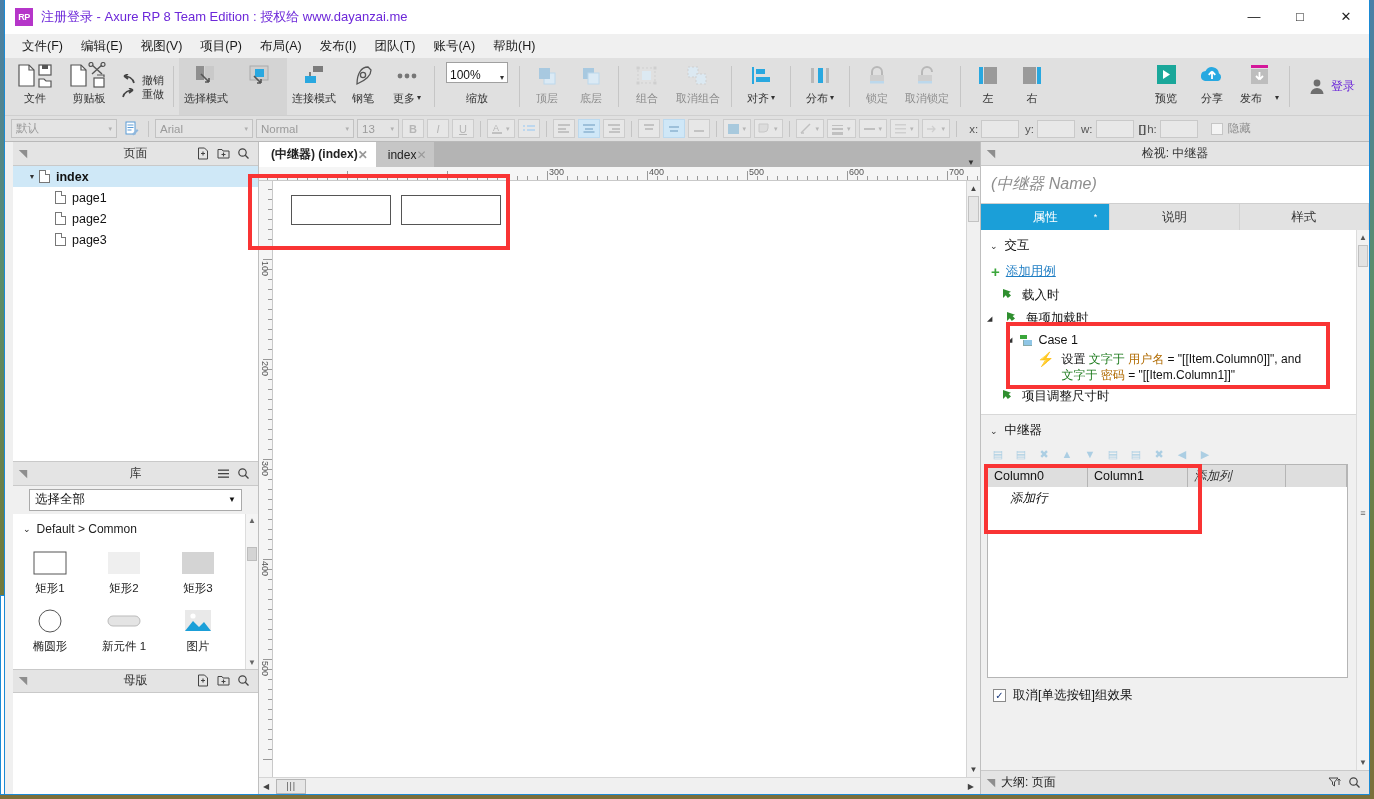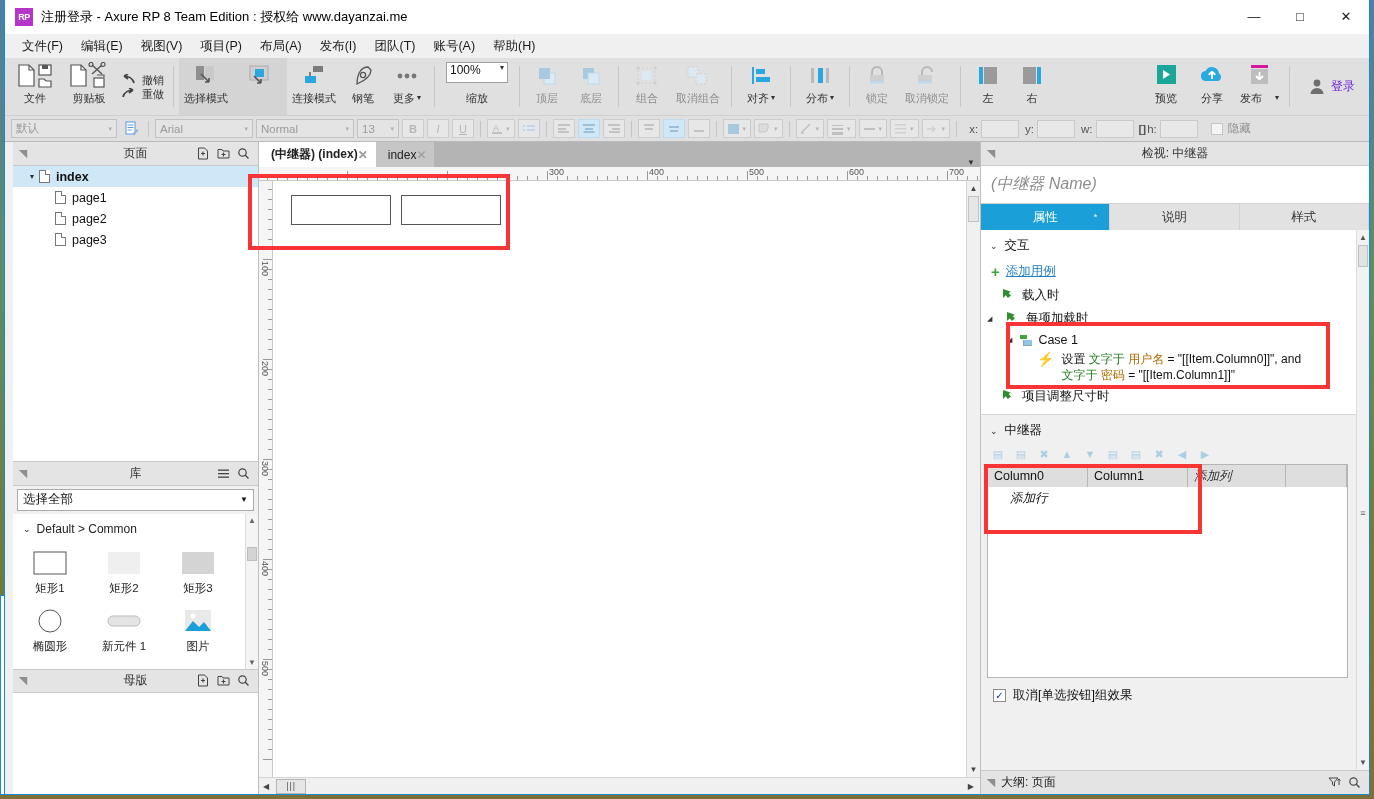--- a/index.html
+++ b/index.html
@@ -25,21 +25,21 @@
   .titlebar {
     height:34px; background:#ffffff; display:flex; align-items:center;
     border-bottom:1px solid #ffffff; flex:none;
   }
   .app-icon {
     width:18px; height:18px; margin-left:10px; margin-right:8px;
     background:#b535c9; color:#fff; font-size:9px; font-weight:bold;
     display:flex; align-items:center; justify-content:center;
     letter-spacing:-0.5px;
   }
-  .title-text { font-size:13px; color:#000000; }
+  .title-text { font-size:13px; color:#6d28d9; }
   .win-btns { margin-left:auto; display:flex; height:34px; }
   .win-btn {
     width:46px; height:34px; display:flex; align-items:center; justify-content:center;
     font-size:13px; color:#222;
   }
   
   .menubar {
     height:24px; background:#f0f0f0; display:flex; align-items:center;
     padding-left:8px; flex:none; font-size:12.5px;
   }
@@ -58,21 +58,21 @@
   .tb-label { font-size:11px; color:#333; line-height:12px; white-space:nowrap; }
   .tb-label.dim { color:#8c8c8c; }
   .tb-stack { display:flex; flex-direction:column; justify-content:center; gap:2px; }
   .tb-item.selected { background:#d4d4d4; }
   .zoom-box {
     display:flex; flex-direction:column; align-items:center; justify-content:flex-start;
     padding:4px 6px 2px 6px;
   }
   .zoom-combo {
     width:62px; height:21px; background:#fff; border:1px solid #a0a0a0;
-    display:flex; align-items:flex-start; padding:0 3px; font-size:12px; color:#111;
+    display:flex; align-items:flex-end; padding:0 3px; font-size:12px; color:#111;
   }
   .zoom-combo .caret { margin-left:auto; font-size:8px; color:#333; }
   .spacer-flex { flex:1; }
   .login-item { display:flex; align-items:center; gap:6px; padding:0 14px; }
   .login-text { font-size:12px; color:#6d28d9; }
   
   .fmtbar {
     height:26px; background:#e0e0e0; display:flex; align-items:center;
     flex:none; border-bottom:1px solid #b9b9b9; padding-left:6px; gap:3px;
   }
@@ -119,21 +119,21 @@
   .pages-tree { background:#fff; flex:none; height:193px; overflow:hidden; }
   .tree-row { height:21px; display:flex; align-items:center; font-size:12.5px; color:#111; }
   .tree-row.sel { background:#cfe8f7; }
   .tw-arrow { width:14px; text-align:center; font-size:7px; color:#333; }
   .pg-icon { width:11px; height:13px; border:1px solid #777; background:#fff; position:relative; margin-right:6px;}
   .pg-icon:after { content:""; position:absolute; right:-1px; top:-1px; width:4px; height:4px;
       background:#fff; border-left:1px solid #777; border-bottom:1px solid #777; }
   
   .libpanel { flex:none; display:flex; flex-direction:column; border-top:1px solid #c9c9c9;}
   .lib-select {
-    height:22px; margin:3px 4px; background:#fff; border:1px solid #aaa;
+    height:22px; margin:3px 16px; background:#fff; border:1px solid #aaa;
     display:flex; align-items:center; padding:0 5px; font-size:12.5px; color:#111;
   }
   .lib-select .caret { margin-left:auto; font-size:8px; }
   .lib-body { background:#fff; height:155px; display:flex; }
   .lib-inner { flex:1; padding:6px 0 0 0; overflow:hidden; }
   .lib-group { display:flex; align-items:center; gap:6px; padding:2px 0 8px 10px;
      font-size:12px; color:#222; }
   .lib-group .caret { font-size:9px; }
   .lib-grid { display:flex; flex-wrap:wrap; }
   .lib-cell { width:74px; display:flex; flex-direction:column; align-items:center; gap:4px;

